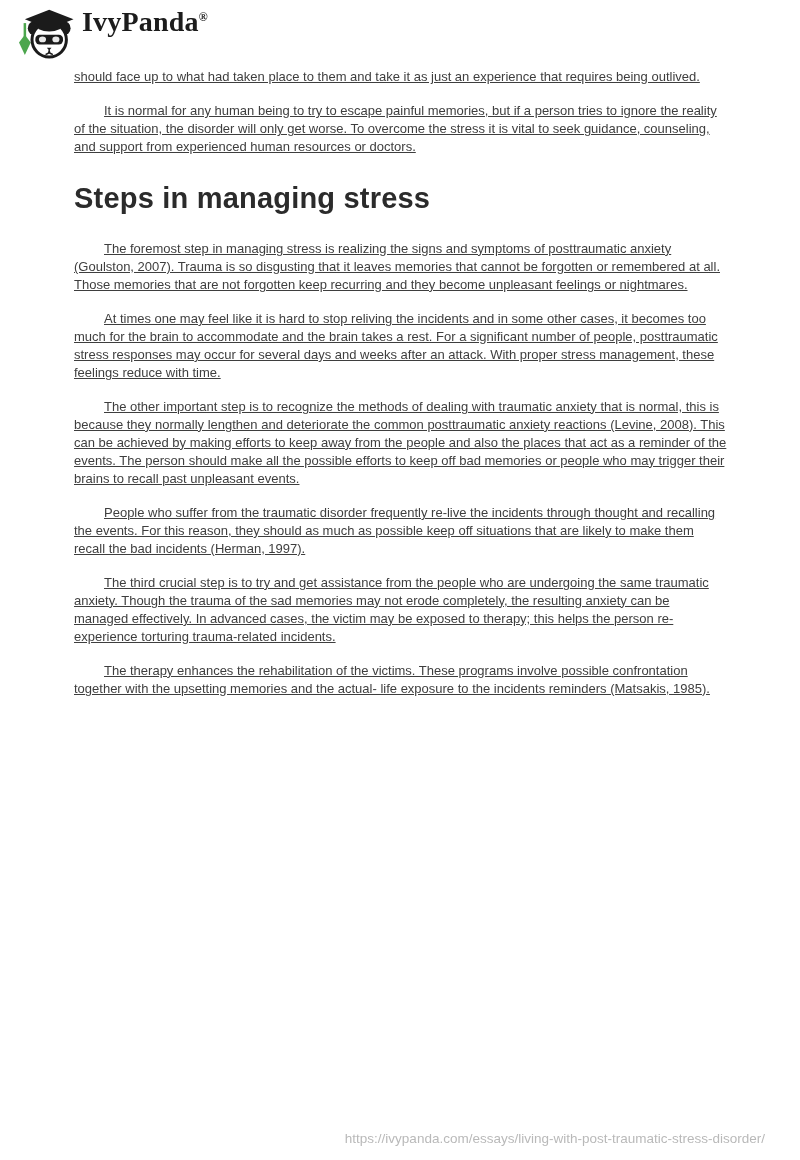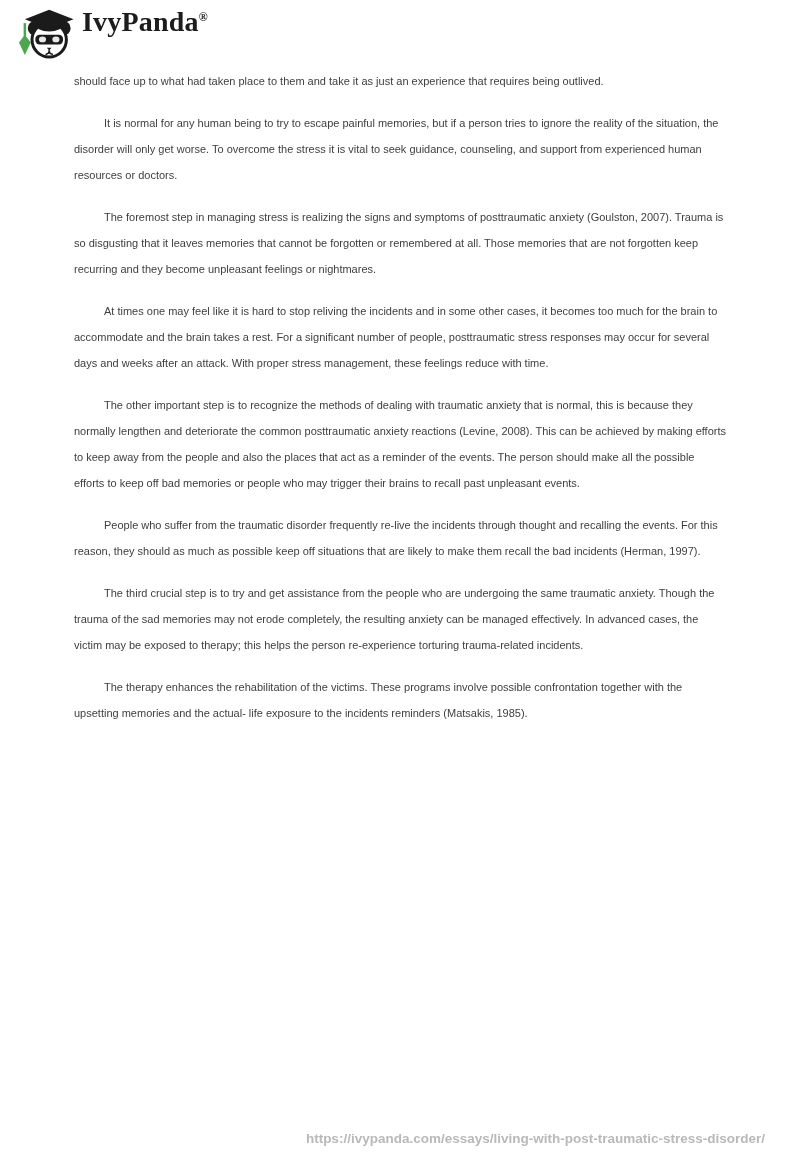--- a/index.html
+++ b/index.html
@@ -58,43 +58,43 @@
     text-align: right;
   }
 
   
   .content {
     flex: 1 1 auto;
     padding: 6px 73px 0 74px;
     color: #3e3e3e;
   }
   .content p {
-    font-size: 11px;
-    line-height: 26px;
+    font-size: 13px;
+    line-height: 18px;
     margin: 0 0 16px 0;
     color: #3e3e3e;
+    text-decoration: underline;
   }
   .content p.indent {
     text-indent: 30px;
   }
   .section-heading {
     font-size: 29px;
     font-weight: 700;
     color: #2b2b2b;
     letter-spacing: 0.2px;
     margin: 27px 0 25px 0;
     line-height: 1.1;
   }
 
   
   .page-footer {
     flex: 0 0 auto;
     padding: 0 35px 14px 17px;
     text-align: right;
-    font-weight: bold;
   }
   .source-url {
     font-size: 13.5px;
     color: #b9b9b9;
   }
 </style>
 </head>
 <body>
 
 <div class="page">
@@ -126,20 +126,21 @@
         </svg>
       </span>
       <span class="brand-text"><span>IvyPanda</span><sup>®</sup></span>
     </div>
   </header>
 
   <main class="content">
     <p>should face up to what had taken place to them and take it as just an experience that requires being outlived.</p>
     <p class="indent">It is normal for any human being to try to escape painful memories, but if a person tries to ignore the reality of the situation, the disorder will only get worse. To overcome the stress it is vital to seek guidance, counseling, and support from experienced human resources or doctors.</p>
 
+    <h1 class="section-heading">Steps in managing stress</h1>
 
     <p class="indent">The foremost step in managing stress is realizing the signs and symptoms of posttraumatic anxiety (Goulston, 2007). Trauma is so disgusting that it leaves memories that cannot be forgotten or remembered at all. Those memories that are not forgotten keep recurring and they become unpleasant feelings or nightmares.</p>
     <p class="indent">At times one may feel like it is hard to stop reliving the incidents and in some other cases, it becomes too much for the brain to accommodate and the brain takes a rest. For a significant number of people, posttraumatic stress responses may occur for several days and weeks after an attack. With proper stress management, these feelings reduce with time.</p>
     <p class="indent">The other important step is to recognize the methods of dealing with traumatic anxiety that is normal, this is because they normally lengthen and deteriorate the common posttraumatic anxiety reactions (Levine, 2008). This can be achieved by making efforts to keep away from the people and also the places that act as a reminder of the events. The person should make all the possible efforts to keep off bad memories or people who may trigger their brains to recall past unpleasant events.</p>
     <p class="indent">People who suffer from the traumatic disorder frequently re-live the incidents through thought and recalling the events. For this reason, they should as much as possible keep off situations that are likely to make them recall the bad incidents (Herman, 1997).</p>
     <p class="indent">The third crucial step is to try and get assistance from the people who are undergoing the same traumatic anxiety. Though the trauma of the sad memories may not erode completely, the resulting anxiety can be managed effectively. In advanced cases, the victim may be exposed to therapy; this helps the person re-experience torturing trauma-related incidents.</p>
     <p class="indent">The therapy enhances the rehabilitation of the victims. These programs involve possible confrontation together with the upsetting memories and the actual- life exposure to the incidents reminders (Matsakis, 1985).</p>
   </main>
 
   <footer class="page-footer">

